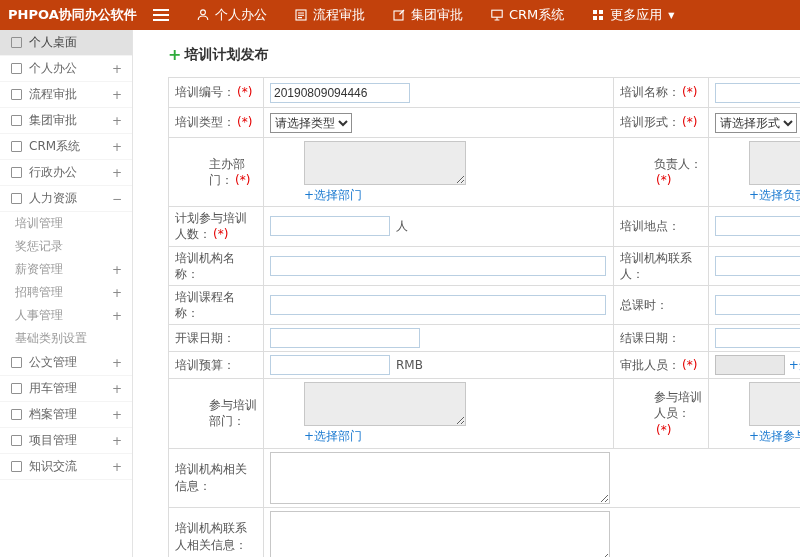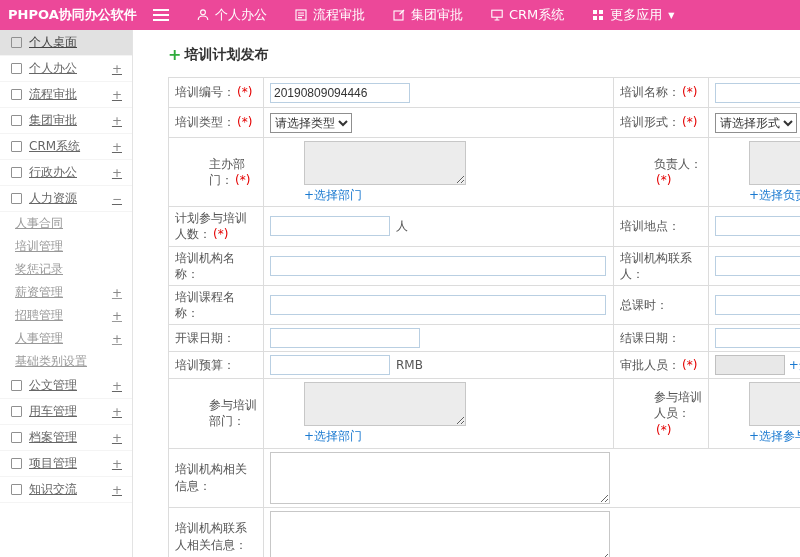--- a/index.html
+++ b/index.html
@@ -1,33 +1,33 @@
 <!DOCTYPE html>
 <html><head>
 <meta charset="utf-8">
 <style>
   * { margin:0; padding:0; box-sizing:border-box; }
   html,body { width:800px; height:557px; overflow:hidden; }
   body { font-family:"DejaVu Sans","Liberation Sans",sans-serif; font-size:12px; color:#555; background:#fff; }
 
   
-  .topbar { height:30px; background:#ec4899; display:flex; align-items:center; color:#fff; }
+  .topbar { height:30px; background:#c2410c; display:flex; align-items:center; color:#fff; }
   .brand { width:133px; flex:0 0 133px; font-weight:bold; font-size:13px; padding-left:8px; letter-spacing:0; white-space:nowrap; }
   .hamburger { width:16px; height:12px; margin-left:20px; border-top:2px solid #fff; border-bottom:2px solid #fff;
                background:linear-gradient(#fff,#fff) center/100% 2px no-repeat; cursor:pointer; flex:0 0 auto; }
   .nav-item { display:flex; align-items:center; margin-left:27px; font-size:13px; cursor:pointer; white-space:nowrap; }
   .nav-item .nicon { display:inline-flex; margin-right:5px; }
   .caret { font-size:8px; margin-left:6px; }
 
   
   .layout { display:flex; height:527px; }
 
   
   .sidebar { width:133px; flex:0 0 133px; background:#fff; border-right:1px solid #e3e3e3; overflow:hidden; }
-  .side-item { height:26px; display:flex; align-items:center; padding:0 10px 0 11px; color:#666; cursor:pointer; border-bottom:1px solid #f4f4f4;text-decoration:underline; }
+  .side-item { height:26px; display:flex; align-items:center; padding:0 10px 0 11px; color:#666; cursor:pointer; border-bottom:1px solid #f4f4f4; }
   .side-item.active { background:#e1e1e1; color:#444; }
   .side-item.sub { height:23px; padding-left:15px; color:#999; border-bottom:none; }
   .sicon { width:11px; height:11px; border:1px solid #909090; border-radius:1px; margin-right:7px; flex:0 0 auto; }
   .slabel { flex:1 1 auto; overflow:hidden; white-space:nowrap; }
   .sexp { margin-left:auto; color:#8a8a8a; font-size:12px; }
 
   
   .main { flex:1 1 auto; overflow:hidden; padding:8px 0 0 35px; }
   .page-title { display:flex; align-items:center; font-size:14px; font-weight:bold; color:#333; margin:8px 0 13px; }
   .plus { color:#2fab3c; font-size:16px; font-weight:bold; margin-right:3px; line-height:1; }
@@ -147,24 +147,20 @@
       <span class="sicon"></span>
       <span class="slabel">行政办公</span>
       <span class="sexp">+</span>
     </div>
     <div class="side-item">
       <span class="sicon"></span>
       <span class="slabel">人力资源</span>
       <span class="sexp">−</span>
     </div>
     <div class="side-item sub">
-      <span class="slabel">人事合同</span>
-      <span class="sexp"></span>
-    </div>
-    <div class="side-item sub">
       <span class="slabel">培训管理</span>
       <span class="sexp"></span>
     </div>
     <div class="side-item sub">
       <span class="slabel">奖惩记录</span>
       <span class="sexp"></span>
     </div>
     <div class="side-item sub">
       <span class="slabel">薪资管理</span>
       <span class="sexp">+</span>

